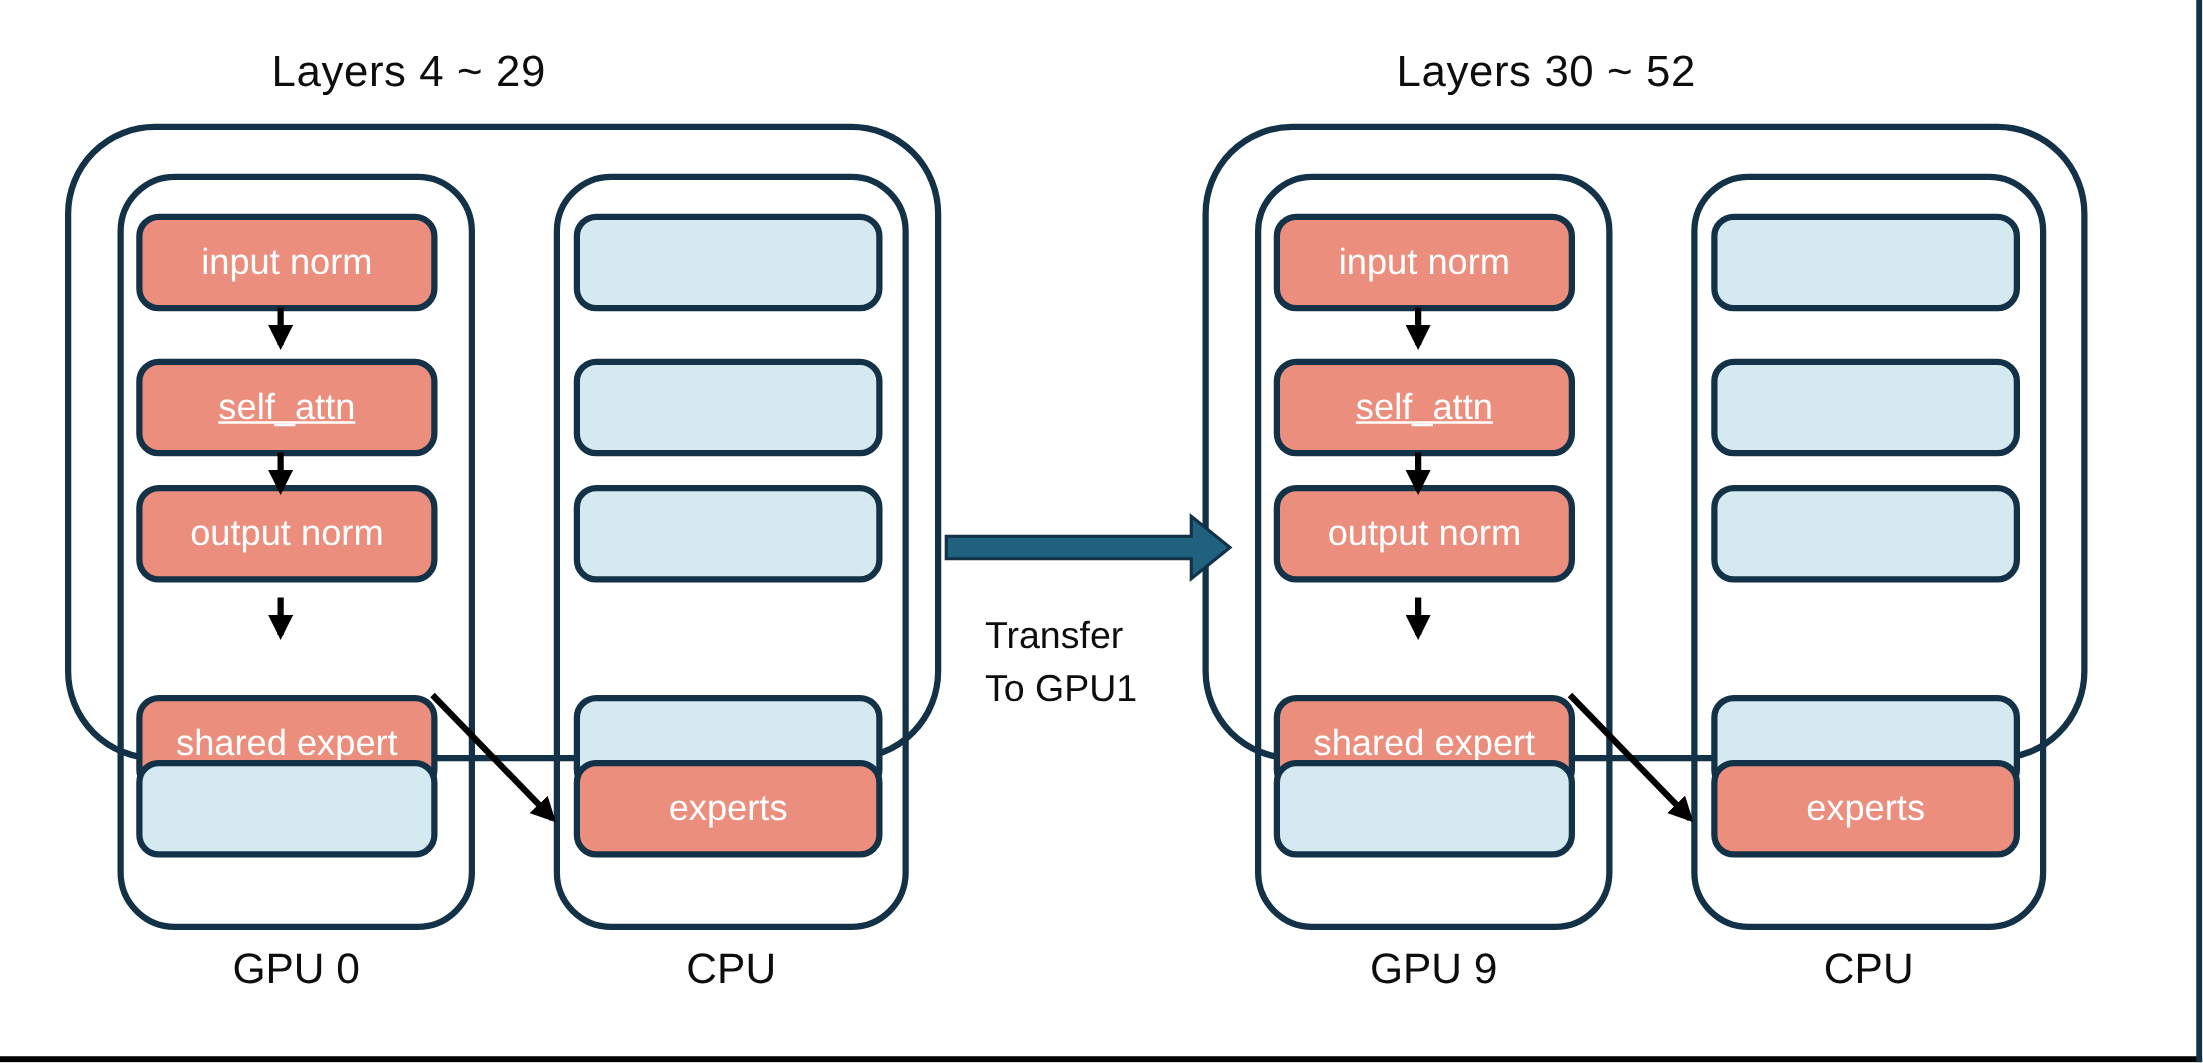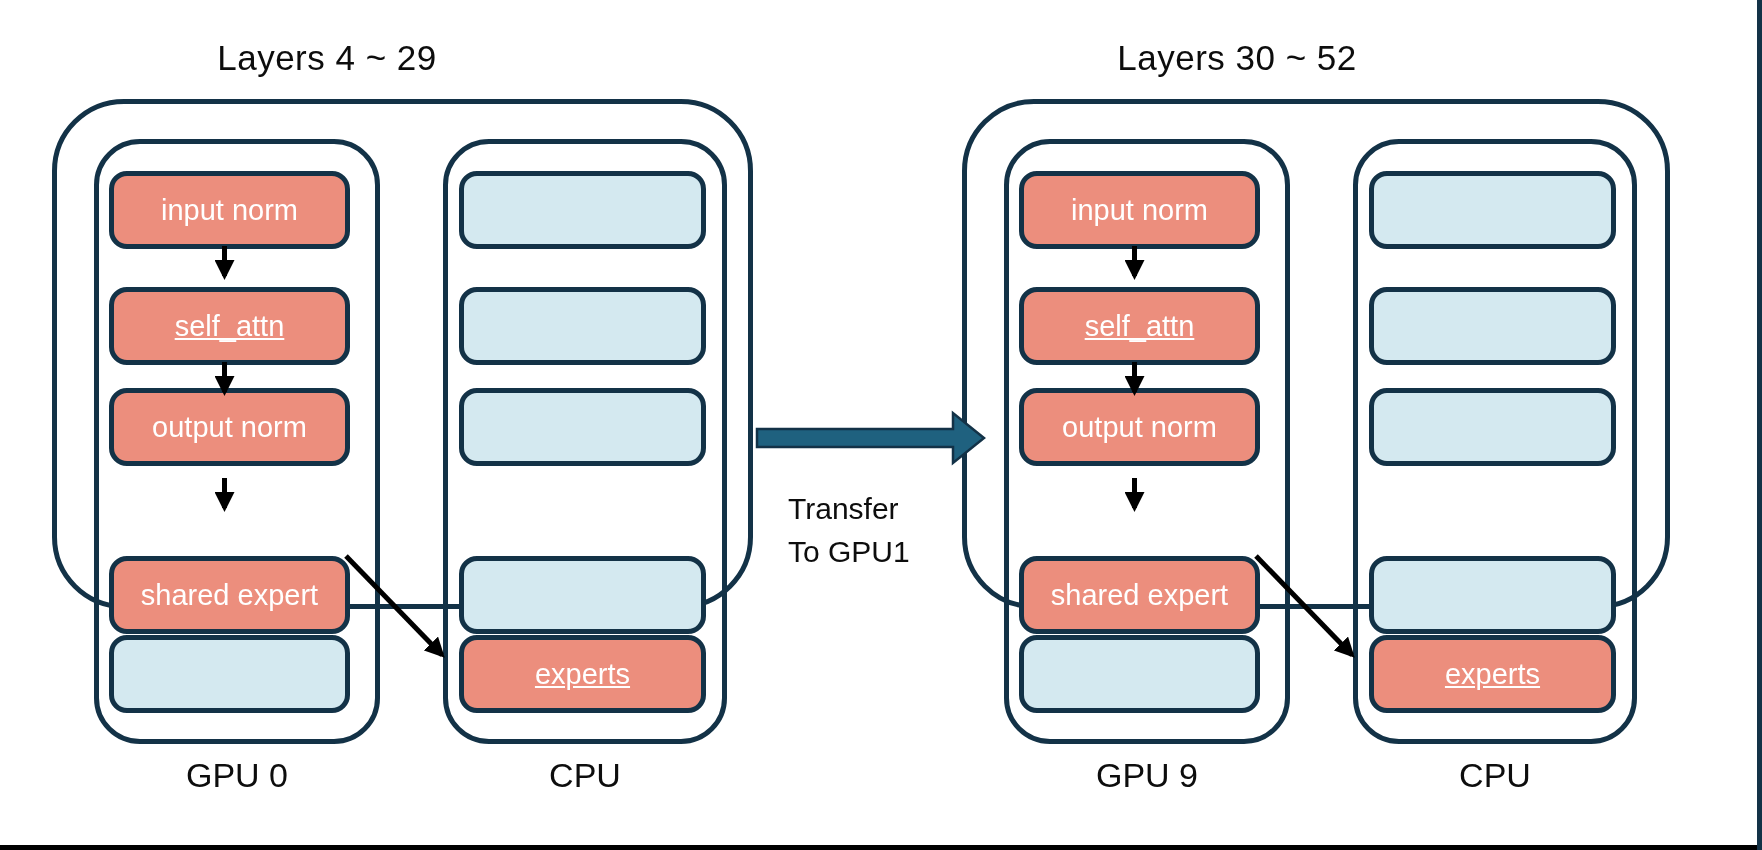--- a/index.html
+++ b/index.html
@@ -39,21 +39,21 @@
   .box{
     position:absolute;height:78px;border:5px solid var(--border-navy);
     border-radius:18px;box-sizing:border-box;
     display:flex;align-items:center;justify-content:center;
     font-size:29px;color:var(--text-white);white-space:nowrap;
   }
   .box.gpu{left:52px;width:241px;}
   .box.cpu{left:402px;width:247px;}
   .salmon{background:var(--salmon);}
   .blue{background:var(--light-blue);}
-  .r1{top:67px;}.r2{top:183px;text-decoration:underline;}.r3{top:284px;}.r4{top:415px;margin-top:37px;}.r5{top:531px;text-decoration:underline;}
+  .r1{top:67px;}.r2{top:183px;text-decoration:underline;}.r3{top:284px;}.r4{top:415px;margin-top:37px;}.r5{top:504px;}
   .col-label{
     position:absolute;top:652px;text-align:center;
     font-size:34px;color:var(--text-dark);
   }
   .col-label.gpu{left:37px;width:286px;}
   .col-label.cpu{left:386px;width:284px;}
   .transfer-label{
     position:absolute;left:788px;top:452px;
     font-size:30px;line-height:43px;color:var(--text-dark);margin-top:35px;
   }

